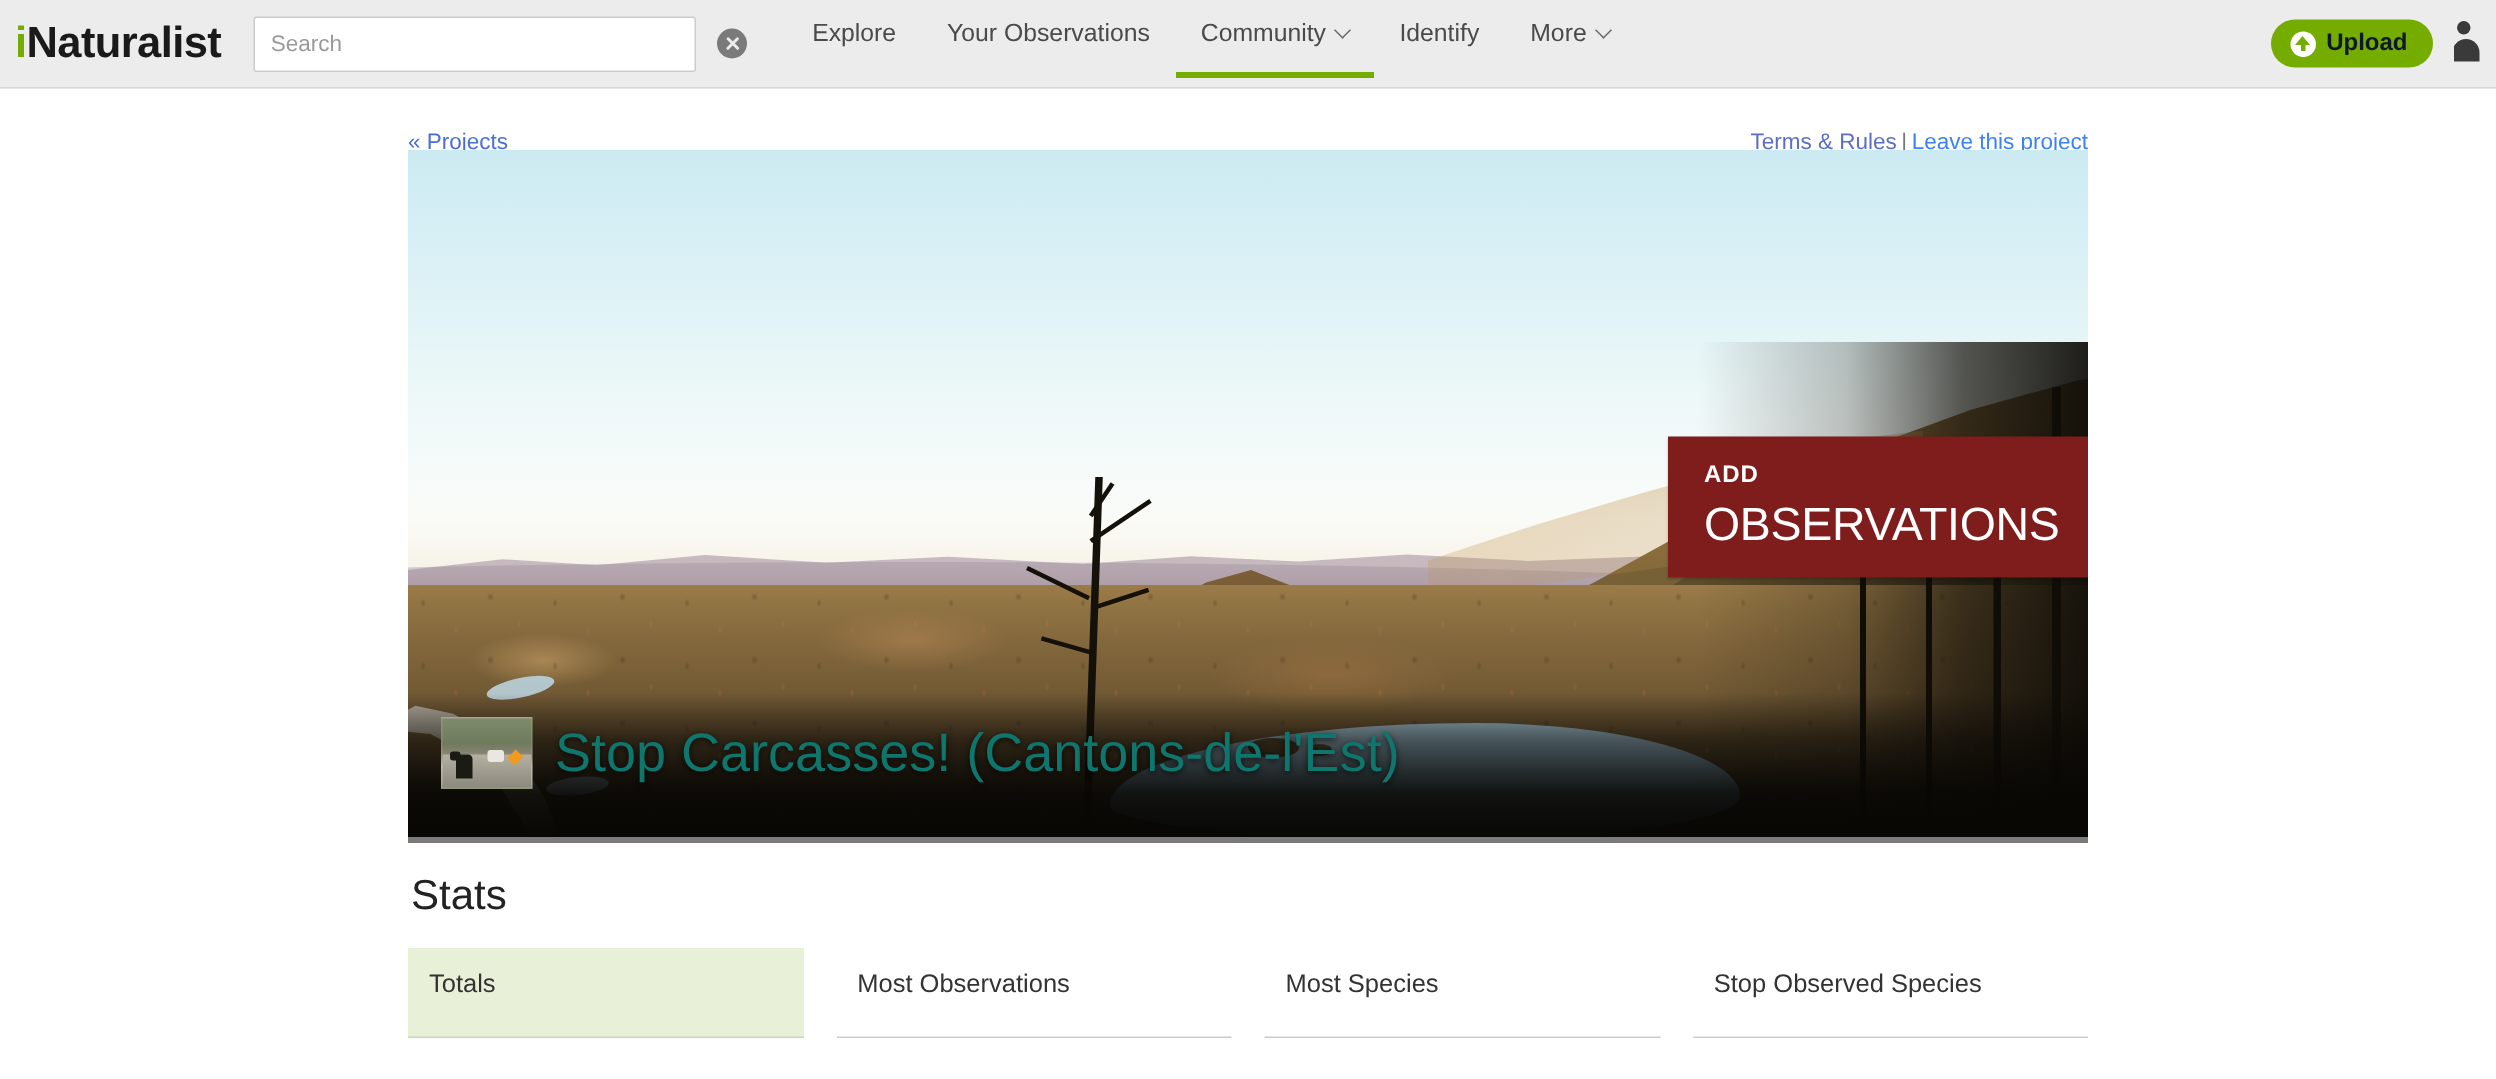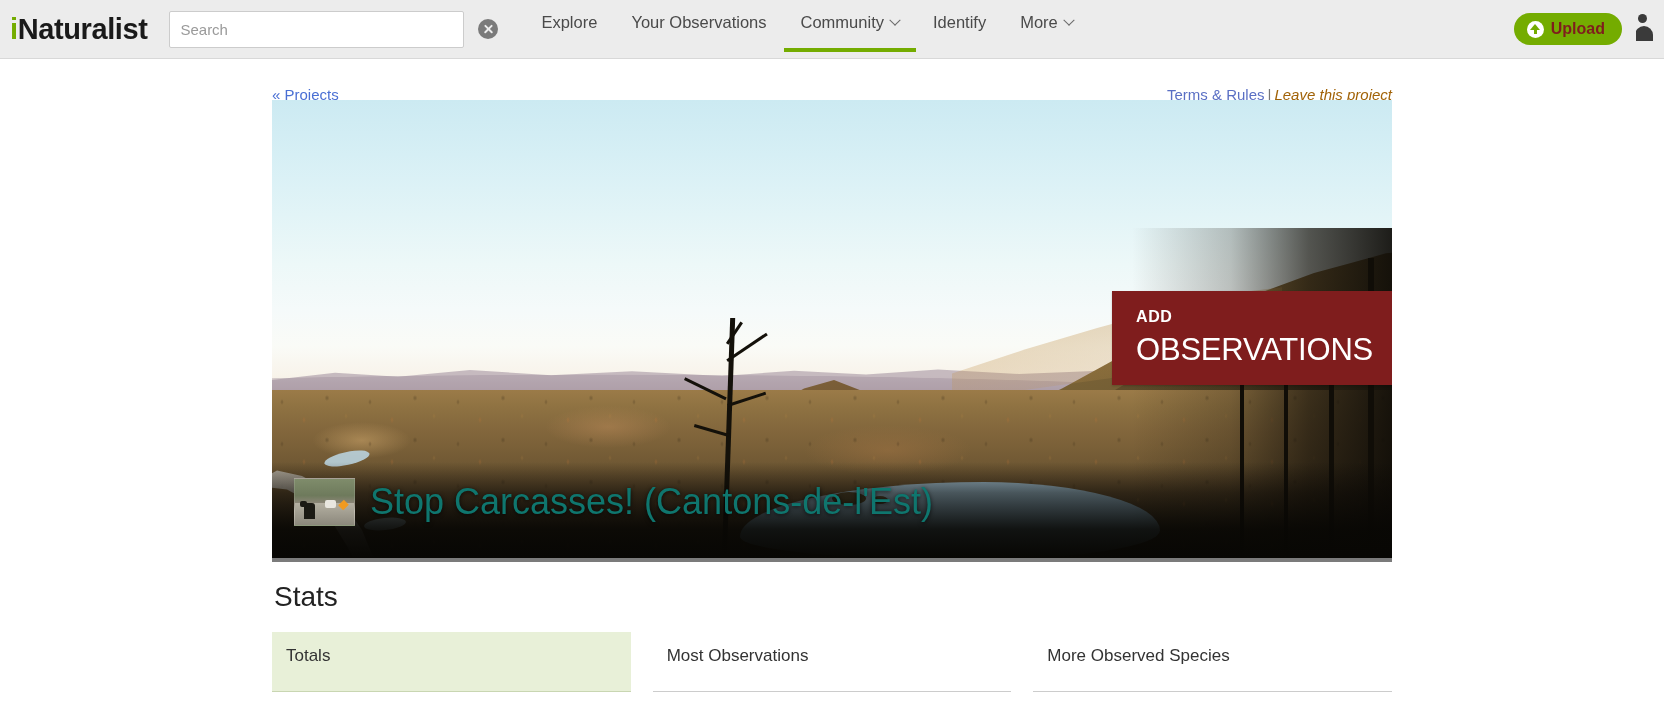--- a/index.html
+++ b/index.html
@@ -106,21 +106,21 @@
     margin-left: auto;
     display: flex;
     align-items: center;
     padding-right: 2px;
   }
   #upload-btn {
     display: flex;
     align-items: center;
     gap: 7px;
     background: #74ac00;
-    color: #7f1d1d;
+    color: #0f172a;
     border: none;
     border-radius: 18px;
     height: 32px;
     padding: 0 17px 0 13px;
     font-size: 16px;
     font-weight: 700;
     font-family: "Liberation Sans", sans-serif;
     cursor: pointer;
     white-space: nowrap;
   }
@@ -192,21 +192,21 @@
   }
   #meta-right {
     position: absolute;
     right: 0; top: 27px;
     font-size: 15px;
     color: #555;
     white-space: nowrap;
   }
   #meta-right a { color: #5a6fc4; text-decoration: none; cursor: pointer; }
   #meta-right .sep { color: #777; padding: 0 3px; }
-  #meta-right .leave { font-style: italic; color: #a16207; cursor: pointer; }
+  #meta-right .leave { color: #3b82f6; cursor: pointer; }
 
   
   #hero {
     position: relative;
     width: 1120px;
     height: 462px;
     margin: 0 auto;
     overflow: hidden;
     background: #0e0e0e;
     border-bottom: 4px solid #7b7b7b;
@@ -614,18 +614,21 @@
   <div id="stats-wrap">
     <div id="stats-heading">Stats</div>
     <div id="stats-tabs">
       <div class="stat-tab active">
         <div class="st-label">Totals</div>
       </div>
       <div class="stat-tab">
         <div class="st-label">Most Observations</div>
       </div>
       <div class="stat-tab">
-        <div class="st-label">More Observed Species</div>
+        <div class="st-label">Most Species</div>
       </div>
+      <div class="stat-tab">
+        <div class="st-label">Stop Observed Species</div>
+      </div>
     </div>
   </div>
 
 </div>
 
 </body></html>

